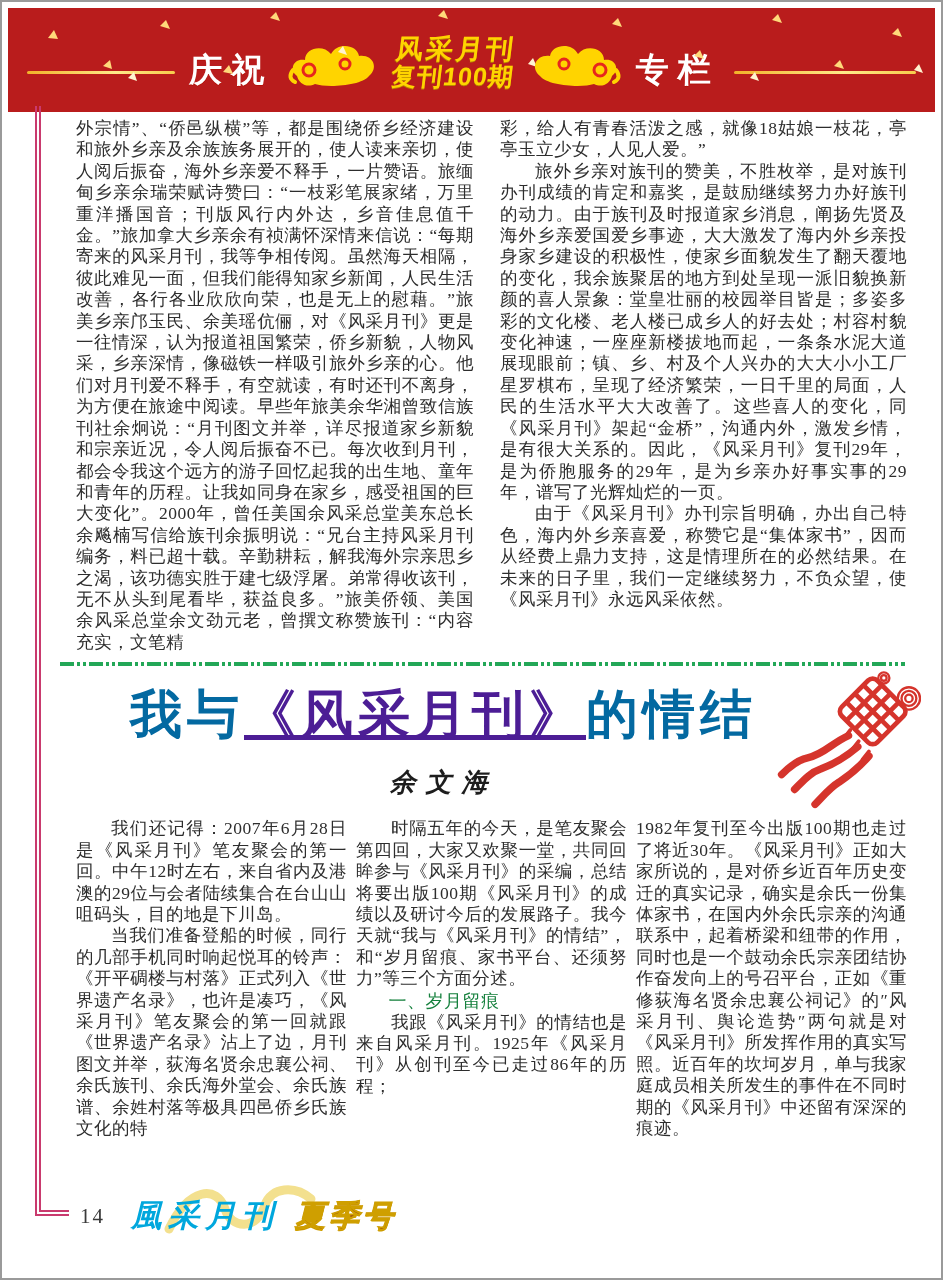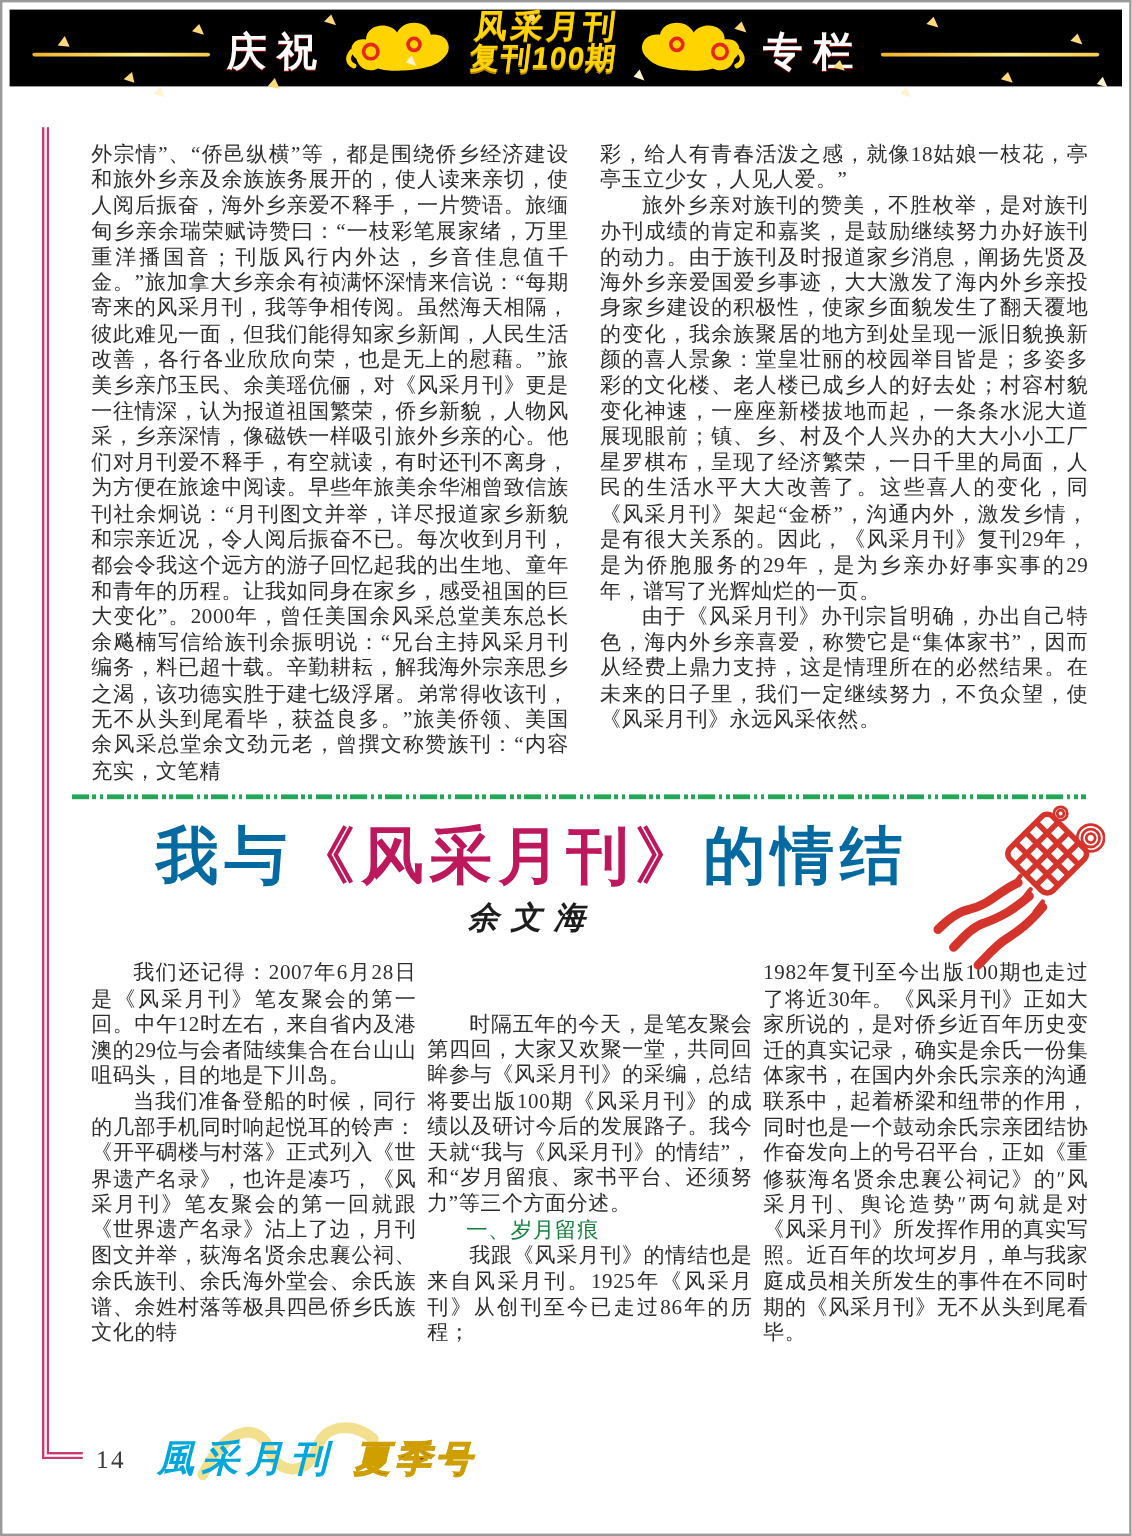--- a/index.html
+++ b/index.html
@@ -8,24 +8,24 @@
     width:943px;height:1280px;
     margin:0 auto;
     background:#ffffff;
     border:2px solid #9a9a9a;
     box-sizing:border-box;
     overflow:hidden;
     font-family:"Liberation Serif", serif;
   }
   
   .banner{
-    position:absolute;top:6px;left:6px;right:6px;height:64px;
-    background:#000000;
+    position:absolute;top:6px;left:6px;right:6px;height:104px;
+    background:#b91c1c;
     display:flex;align-items:flex-end;justify-content:center;
-    gap:14px;padding-bottom:7px;box-sizing:border-box;
+    gap:14px;padding-bottom:20px;box-sizing:border-box;
   }
   .confetti{position:absolute;inset:0;pointer-events:none;}
   .gold-line{height:3px;border-radius:2px;margin-bottom:18px;
     background:linear-gradient(90deg,#f2b22a,#ffe98a 60%,#f7cb4c);}
   .gold-line.left{width:148px;}
   .gold-line.right{width:182px;}
   .banner-side{
     color:#ffffff;font-family:"Liberation Sans",sans-serif;
     font-weight:900;font-size:33px;letter-spacing:9px;line-height:1;
     margin-bottom:6px;text-shadow:0 1px 0 #b21208;
@@ -63,26 +63,26 @@
       #23a757 17px 20px,transparent 20px 23px,
       #23a757 23px 26px,transparent 26px 29px);}
   
   .feature{position:relative;text-align:center;padding:10px 120px 6px 40px;}
   .feature-title{
     margin:0;font-family:"Liberation Sans",sans-serif;
     font-weight:900;font-size:52px;letter-spacing:5px;line-height:1.1;
     white-space:nowrap;
   }
   .t-blue{color:#0369a1;}
-  .t-red{color:#be185d;}
-  .author{margin-top:4px;font-size:26px;color:#1d1d1d;
+  .t-red{color:#4c1d95;text-decoration:underline;}
+  .author{margin-top:22px;font-size:26px;color:#1d1d1d;
     font-style:italic;font-weight:bold;letter-spacing:10px;}
   .knot{position:absolute;right:-14px;top:-6px;}
   
-  .cols3{display:flex;gap:9px;margin-top:12px;align-items:flex-end;}
+  .cols3{display:flex;gap:9px;margin-top:12px;}
   .cols3 .col{flex:1;}
   .sub-heading{
     font-family:"Liberation Sans",sans-serif;font-weight:normal;
     color:#15803d;text-indent:1.8em;font-size:18px;line-height:22px;
     margin:2px 0;
   }
   
   .footer{position:absolute;left:78px;bottom:40px;height:44px;
     display:flex;align-items:center;gap:26px;}
   .page-num{font-size:21px;color:#3a3a3a;letter-spacing:2px;}
@@ -202,21 +202,21 @@
       <div class="col">
         <p class="indent">我们还记得：2007年6月28日是《风采月刊》笔友聚会的第一回。中午12时左右，来自省内及港澳的29位与会者陆续集合在台山山咀码头，目的地是下川岛。</p>
         <p class="indent">当我们准备登船的时候，同行的几部手机同时响起悦耳的铃声：《开平碉楼与村落》正式列入《世界遗产名录》，也许是凑巧，《风采月刊》笔友聚会的第一回就跟《世界遗产名录》沾上了边，月刊图文并举，荻海名贤余忠襄公祠、余氏族刊、余氏海外堂会、余氏族谱、余姓村落等极具四邑侨乡氏族文化的特</p>
       </div>
       <div class="col">
         <p class="indent">时隔五年的今天，是笔友聚会第四回，大家又欢聚一堂，共同回眸参与《风采月刊》的采编，总结将要出版100期《风采月刊》的成绩以及研讨今后的发展路子。我今天就“我与《风采月刊》的情结”，和“岁月留痕、家书平台、还须努力”等三个方面分述。</p>
         <p class="sub-heading">一、岁月留痕</p>
         <p class="indent">我跟《风采月刊》的情结也是来自风采月刊。1925年《风采月刊》从创刊至今已走过86年的历程；</p>
       </div>
       <div class="col">
-        <p>1982年复刊至今出版100期也走过了将近30年。《风采月刊》正如大家所说的，是对侨乡近百年历史变迁的真实记录，确实是余氏一份集体家书，在国内外余氏宗亲的沟通联系中，起着桥梁和纽带的作用，同时也是一个鼓动余氏宗亲团结协作奋发向上的号召平台，正如《重修荻海名贤余忠襄公祠记》的″风采月刊、舆论造势″两句就是对《风采月刊》所发挥作用的真实写照。近百年的坎坷岁月，单与我家庭成员相关所发生的事件在不同时期的《风采月刊》无不从头到尾看毕。</p>
+        <p>1982年复刊至今出版100期也走过了将近30年。《风采月刊》正如大家所说的，是对侨乡近百年历史变迁的真实记录，确实是余氏一份集体家书，在国内外余氏宗亲的沟通联系中，起着桥梁和纽带的作用，同时也是一个鼓动余氏宗亲团结协作奋发向上的号召平台，正如《重修荻海名贤余忠襄公祠记》的″风采月刊、舆论造势″两句就是对《风采月刊》所发挥作用的真实写照。近百年的坎坷岁月，单与我家庭成员相关所发生的事件在不同时期的《风采月刊》中还留有深深的痕迹。</p>
       </div>
     </section>
   </div>
 
   <footer class="footer">
     <span class="page-num">14</span>
     <div class="logo">
       <svg class="logo-watermark" width="170" height="66" viewBox="0 0 170 66">
         <path d="M8,50 C28,8 56,6 64,30 C70,50 96,52 104,26 C110,8 134,6 150,20" fill="none" stroke="#f3e08e" stroke-width="9" stroke-linecap="round"></path>
       </svg>

